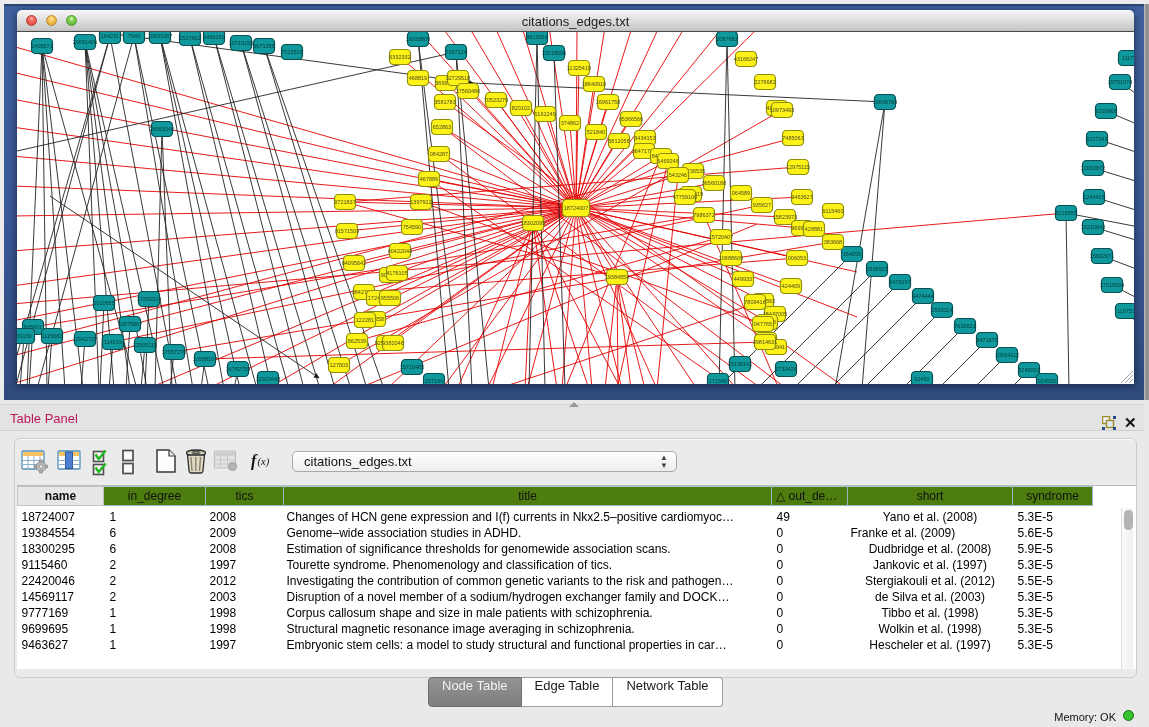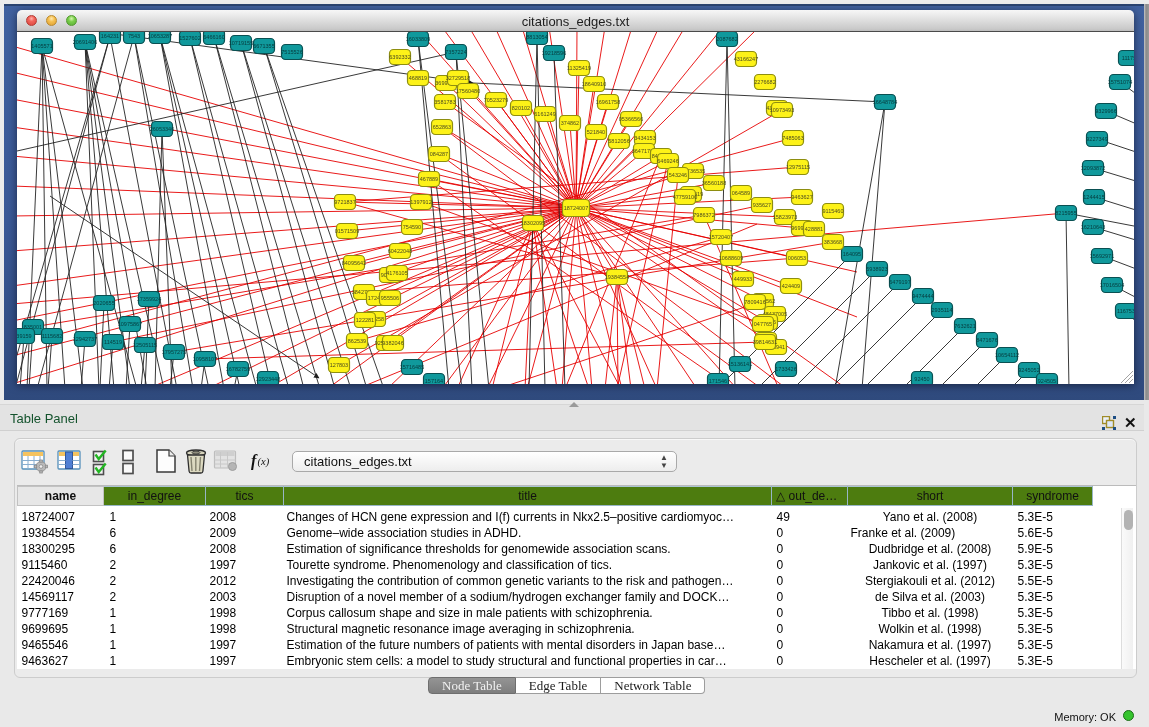--- a/index.html
+++ b/index.html
@@ -12,36 +12,36 @@
 #win { position:absolute; left:17px; top:10px; width:1117px; height:373px; border-radius:5px 5px 0 0; box-shadow:0 2px 8px rgba(0,0,10,0.55); }
 #titlebar { position:absolute; left:0; top:0; width:100%; height:22px; border-radius:5px 5px 0 0; background:linear-gradient(#f7f7f7,#e3e3e3 40%,#c9c9c9 90%,#bdbdbd); border-bottom:1px solid #4a4a4a; }
 #title { position:absolute; width:100%; text-align:center; top:4px; font-size:13px; color:#1d1d1d; }
 .tl { position:absolute; top:5px; width:11px; height:11px; border-radius:50%; }
 #tl-r { left:8.5px; background:radial-gradient(circle at 50% 30%, #ffb3ad 0%, #f2655c 35%, #d8433c 100%); border:1px solid #b43b33; }
 #tl-y { left:28.5px; background:radial-gradient(circle at 50% 30%, #ffe9b0 0%, #f5bf4f 40%, #dd9f35 100%); border:1px solid #ba8a2e; }
 #tl-g { left:48.5px; background:radial-gradient(circle at 50% 30%, #d6f5b0 0%, #79ce49 40%, #5aad36 100%); border:1px solid #53992f; }
 #canvas { position:absolute; left:0; top:22px; width:1117px; height:352px; background:#fff; overflow:hidden; }
 #tpanel { position:absolute; left:0; top:400px; width:1149px; height:327px; background:#e9e9e9; }
 #tphead { position:absolute; left:0; top:4px; width:1144px; height:27px; background:#e3e3e3; border-top:1px solid #d6d6d6; border-bottom:1px solid #d0d0d0; }
-#tphead .t { position:absolute; left:10px; top:6px; font-size:13px; color:#14532d; }
+#tphead .t { position:absolute; left:10px; top:6px; font-size:13px; color:#be185d; }
 #grip { position:absolute; left:569px; top:-3px; width:0; height:0; border-left:5px solid transparent; border-right:5px solid transparent; border-bottom:5px solid #9a9a9a; }
 #floaticon { position:absolute; left:1102px; top:11px; width:14px; height:14px; }
 #xicon { position:absolute; left:1124px; top:9px; font-size:15px; font-weight:bold; color:#111; }
 #container { position:absolute; left:14px; top:38px; width:1123px; height:240px; background:#ebebeb; border-radius:6px; border:1px solid #cccccc; box-shadow:inset 0 1px 0 #f8f8f8; }
 #toolbar { position:absolute; left:0; top:0; width:100%; height:46px; }
 #combo { position:absolute; left:277px; top:12px; width:385px; height:21px; background:linear-gradient(#ffffff,#ededed); border:1px solid #a9a9a9; border-radius:5px; font-size:13px; color:#111; line-height:19px; padding-left:11px; }
 #combo .arr { position:absolute; right:8px; top:2px; color:#444; font-size:8px; line-height:8px; text-align:center; }
 #tablewrap { position:absolute; left:2px; top:46px; width:1119px; height:184px; background:#fff; border-top:1px solid #bbb; overflow:hidden; }
 table.data { border-collapse:collapse; table-layout:fixed; width:1075px; font-size:12px; }
 table.data th { height:19px; background:#4d7c0f; border:1px solid #98b6c6; border-top:1px solid #aac4d2; font-weight:normal; font-size:12px; color:#111; overflow:hidden; white-space:nowrap; }
 table.data th.gray { background:#e7e7e7; border-color:#c2c2c2;font-weight:bold; }
 table.data td { height:15px; padding:0 3px 0 3px; color:#000; white-space:nowrap; overflow:hidden; border:0; }
 tr.datarow { height:16px; }
 #tabs { position:absolute; left:413px; top:238px; height:17px; font-size:13px; }
-#tabs .seg { float:left; height:17px; line-height:16px; padding:0 13px; background:#fff; border:1px solid #9d9d9d; border-left:0; color:#1a1a1a;font-family:Liberation Serif, serif; }
+#tabs .seg { float:left; height:30px; line-height:16px; padding:0 13px; background:#fff; border:1px solid #9d9d9d; border-left:0; color:#1a1a1a; }
 #tabs .seg.first { border-left:1px solid #9d9d9d; border-radius:4px 0 0 4px; }
 #tabs .seg.last { border-radius:0 4px 4px 0; }
 #tabs .seg.sel { background:linear-gradient(#949494,#7e7e7e); color:#f2f2f2; border-color:#6e6e6e; }
 #memory { position:absolute; right:33px; top:311px; font-size:11px; color:#111; }
 #memdot { position:absolute; right:15px; top:310px; width:11px; height:11px; border-radius:50%; background:#35c42d; border:1px solid #1c6e18; }
 #scroll { position:absolute; left:1106px; top:69px; width:12px; height:161px; background:linear-gradient(to right,#fafafa,#f0f0f0); border-left:1px solid #ddd; }
 #thumb { position:absolute; left:1.5px; top:2px; width:9px; height:20px; border-radius:5px; background:#b3b3b3; }
 </style>
 </head>
 <body>
@@ -673,29 +673,20 @@
             <tr class="datarow">
               <td style="padding-left:4px">9699695</td>
               <td style="padding-left:6px">1</td>
               <td style="padding-left:4px">1998</td>
               <td>Structural magnetic resonance image averaging in schizophrenia.</td>
               <td style="padding-left:5px">0</td>
               <td style="text-align:center">Wolkin et al. (1998)</td>
               <td style="padding-left:5px">5.3E-5</td>
             </tr>
             <tr class="datarow">
-              <td style="padding-left:4px">9465546</td>
-              <td style="padding-left:6px">1</td>
-              <td style="padding-left:4px">1997</td>
-              <td>Estimation of the future numbers of patients with mental disorders in Japan base…</td>
-              <td style="padding-left:5px">0</td>
-              <td style="text-align:center">Nakamura et al. (1997)</td>
-              <td style="padding-left:5px">5.3E-5</td>
-            </tr>
-            <tr class="datarow">
               <td style="padding-left:4px">9463627</td>
               <td style="padding-left:6px">1</td>
               <td style="padding-left:4px">1997</td>
               <td>Embryonic stem cells: a model to study structural and functional properties in car…</td>
               <td style="padding-left:5px">0</td>
               <td style="text-align:center">Hescheler et al. (1997)</td>
               <td style="padding-left:5px">5.3E-5</td>
             </tr>
           </tbody>
         </table>

